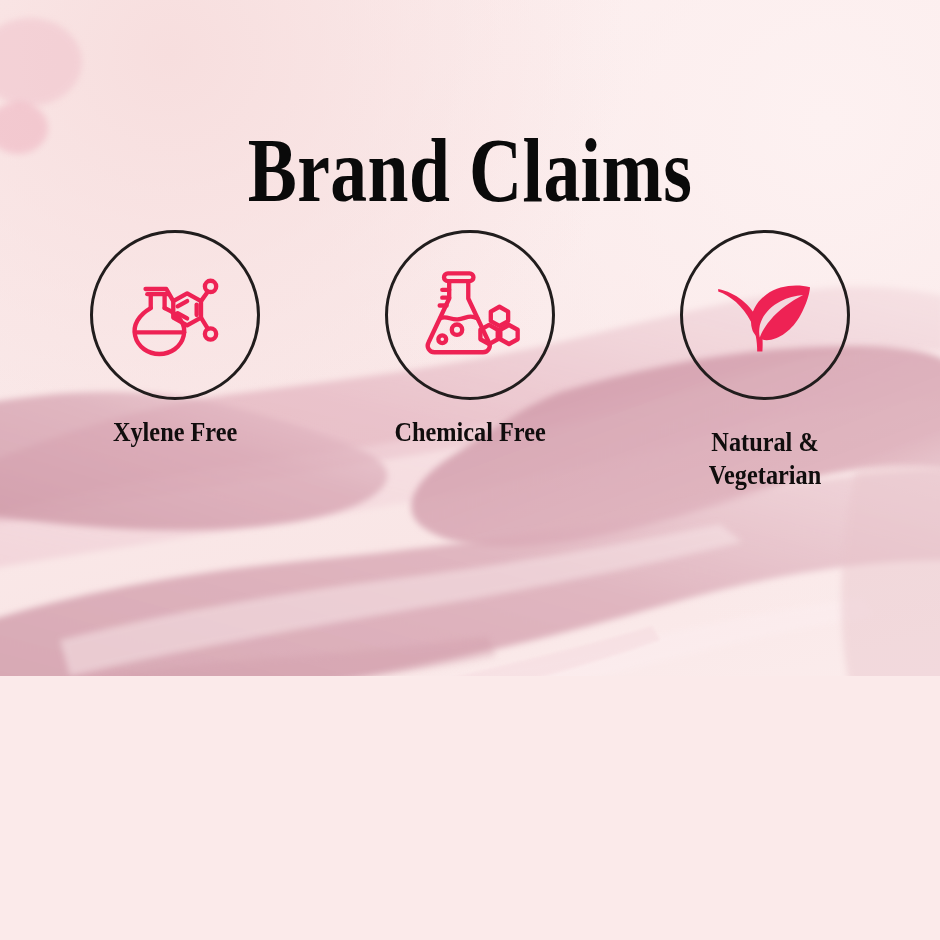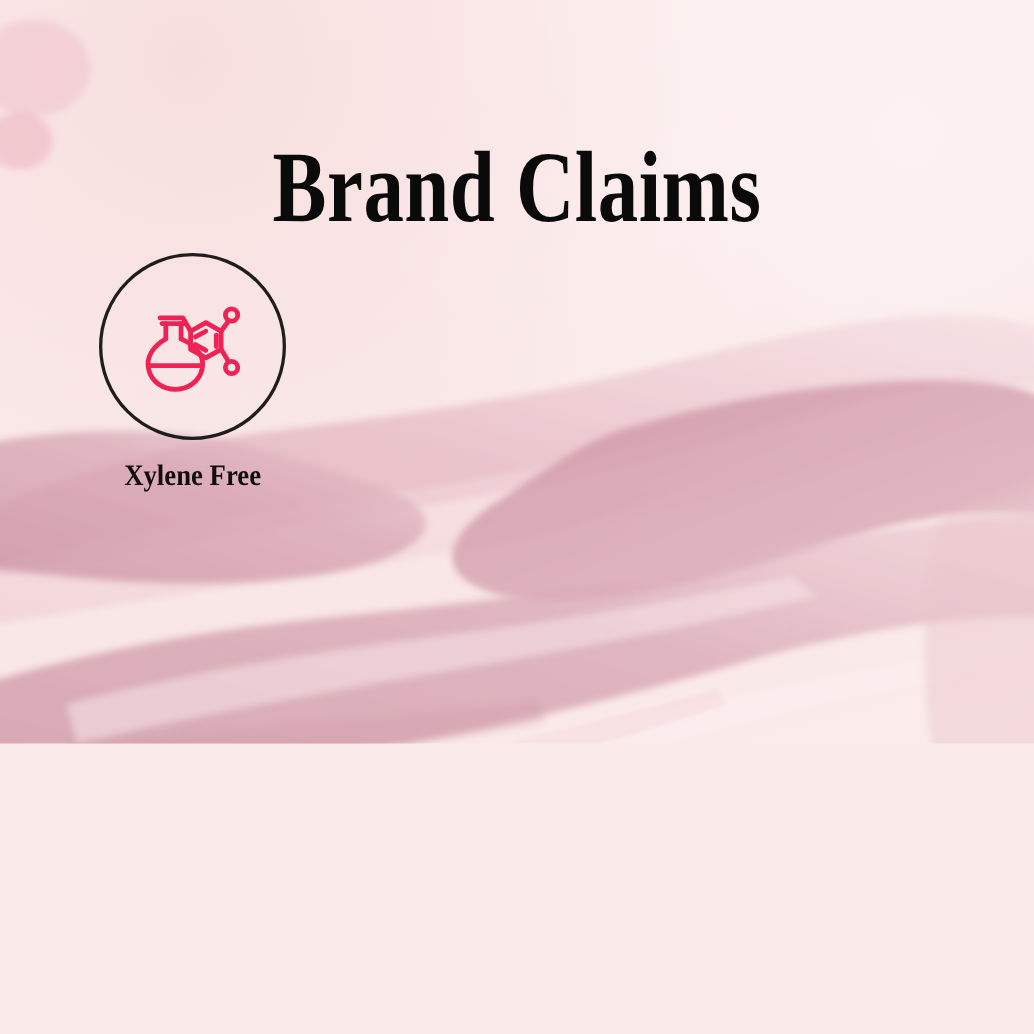--- a/index.html
+++ b/index.html
@@ -311,19 +311,75 @@
           <path d="M90 44 L98 33"></path>
           <circle cx="101" cy="27" r="6.5"></circle>
 
           <path d="M90 63 L98 76"></path>
           <circle cx="101" cy="82" r="6.5"></circle>
         </svg>
       </div>
       <div class="claim-label">Xylene Free</div>
     </div>
 
-
-
-
-
+    <div class="claim c2">
+      <div class="claim-badge">
+        <svg viewBox="0 0 120 120" fill="none" stroke="#ee2254" stroke-width="5" stroke-linecap="round" stroke-linejoin="round" xmlns="http://www.w3.org/2000/svg">
+
+          <rect x="30" y="12" width="34" height="9" rx="4.5"></rect>
+
+          <path d="M36 21 v20 L12 92 C9.5 97 13 103 19 103 h56 C81 103 84.5 97 82 92 L58 41 V21"></path>
+
+          <path d="M36 31 h-8 M36 40 h-8 M33 49 h-8"></path>
+
+          <path d="M25.5 64 C32 60 38 66 46 65 C55 64 60 59 68.5 64"></path>
+
+          <circle cx="45" cy="77" r="6"></circle>
+          <circle cx="28" cy="88" r="4.5"></circle>
+
+          <path d="M84 56 L94 50.5 L104 56 L104 67 L94 72.5 L84 67 Z"></path>
+          <path d="M72 77 L82 71.5 L92 77 L92 88 L82 93.5 L72 88 Z"></path>
+          <path d="M95 77 L105 71.5 L115 77 L115 88 L105 93.5 L95 88 Z"></path>
+        </svg>
+      </div>
+      <div class="claim-label">Chemical Free</div>
+    </div>
+
+
+
+
+    <div class="claim c6">
+      <div class="claim-badge">
+        <svg viewBox="0 0 120 120" xmlns="http://www.w3.org/2000/svg">
+
+          <path fill="#ee2254" d="
+            M 6 30
+            C 26 34 44 48 53 68
+            C 57 78 58 90 57 102
+            L 51 102
+            C 51 90 49 78 44 68
+            C 34 49 20 38 6 33
+            Z"></path>
+
+          <path fill="#ee2254" d="
+            M 112 28
+            C 96 24 76 26 62 36
+            C 48 46 41 62 45 76
+            C 47 84 54 89 62 89
+            C 76 89 92 77 101 60
+            C 107 49 111 38 112 28
+            Z"></path>
+
+          <path fill="#f3d7dd" d="
+            M 104 37
+            C 90 44 76 54 66 66
+            C 60 73 56 80 54 86
+            C 53 82 53 77 54 72
+            C 57 60 66 50 78 44
+            C 86 40 95 38 104 37
+            Z"></path>
+        </svg>
+      </div>
+      <div class="claim-label">Natural &amp; Vegetarian</div>
+    </div>
 
   </div>
 </div>
 
 </body></html>

